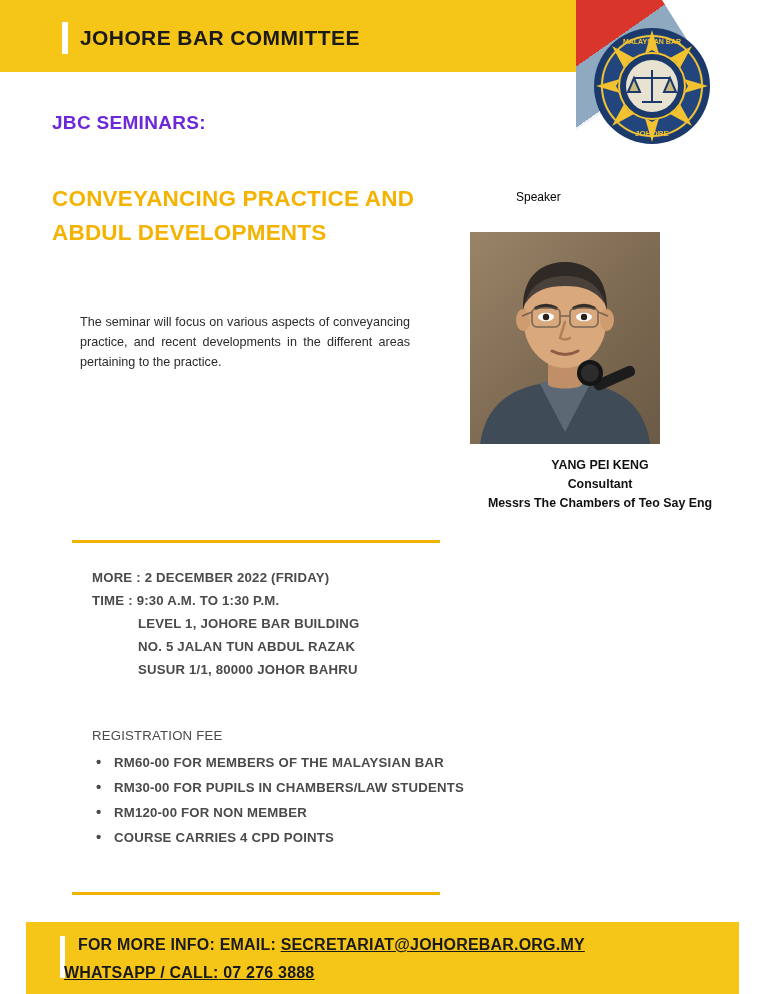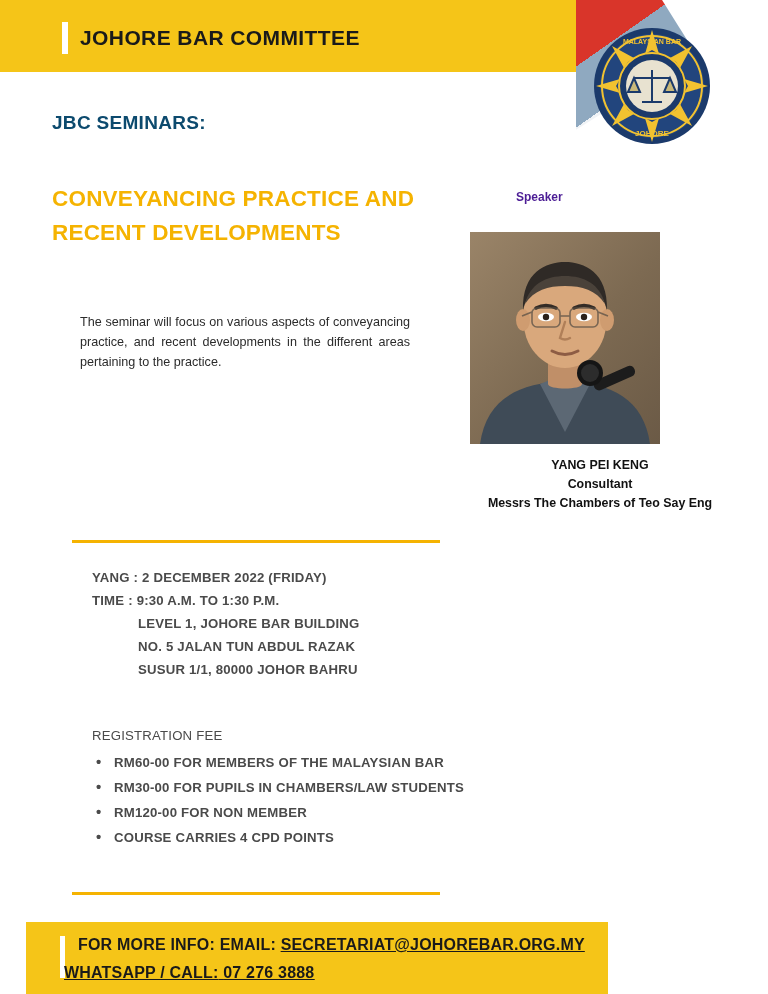--- a/index.html
+++ b/index.html
@@ -92,21 +92,21 @@
     height: 124px;
   }
 
   
   .jbc-seminars {
     position: absolute;
     left: 52px;
     top: 112px;
     font-size: 19px;
     font-weight: bold;
-    color: #0c4a6e;
+    color: #6d28d9;
     letter-spacing: 0.3px;
   }
   .main-title {
     position: absolute;
     left: 52px;
     top: 182px;
     width: 400px;
     font-size: 22.5px;
     font-weight: bold;
     line-height: 34px;
@@ -126,22 +126,22 @@
     text-align: justify;
     margin-left: 16px;
   }
 
   
   .speaker-label {
     position: absolute;
     left: 516px;
     top: 190px;
     font-size: 12px;
-    font-weight: bold;
-    color: #4c1d95;
+    font-weight: normal;
+    color: #000000;
   }
   .speaker-photo {
     position: absolute;
     left: 470px;
     top: 232px;
     width: 190px;
     height: 212px;
     overflow: hidden;
     background: #7a6652;
   }
@@ -213,21 +213,21 @@
     left: 4px;
     top: -1px;
     font-size: 15px;
   }
 
   
   .footer-bar {
     position: absolute;
     left: 0;
     bottom: 0;
-    width: 608px;
+    width: 739px;
     height: 72px;
     background: #F5C518;
   }
   .footer-white-left {
     position: absolute;
     left: 0;
     bottom: 0;
     width: 26px;
     height: 72px;
     background: #ffffff;
@@ -296,21 +296,21 @@
       <path d="M44 54 L38 68 L50 68 Z" fill="#c9b97a"></path>
       <path d="M80 54 L74 68 L86 68 Z" fill="#c9b97a"></path>
       <line x1="52" y1="78" x2="72" y2="78"></line>
     </g>
     <text x="62" y="20" text-anchor="middle" font-size="7" font-weight="bold" fill="#f2c230" font-family="Liberation Sans, sans-serif">MALAYSIAN BAR</text>
     <text x="62" y="112" text-anchor="middle" font-size="8" font-weight="bold" fill="#f2c230" font-family="Liberation Sans, sans-serif">JOHORE</text>
   </svg>
 </div>
 
 <div class="jbc-seminars">JBC SEMINARS:</div>
-<div class="main-title">CONVEYANCING PRACTICE AND RECENT DEVELOPMENTS</div>
+<div class="main-title">CONVEYANCING PRACTICE AND ABDUL DEVELOPMENTS</div>
 <div class="description">The seminar will focus on various aspects of conveyancing practice, and recent developments in the different areas pertaining to the practice.</div>
 
 <div class="speaker-label">Speaker</div>
 
 <div class="speaker-photo">
   <svg viewBox="0 0 190 212" width="190" height="212">
     <defs>
       <linearGradient id="bgg" x1="0" y1="0" x2="1" y2="1">
         <stop offset="0%" stop-color="#9a8468"></stop>
         <stop offset="55%" stop-color="#7d6a52"></stop>
@@ -363,21 +363,21 @@
   <div>YANG PEI KENG</div>
   <div>Consultant</div>
   <div>Messrs The Chambers of Teo Say Eng</div>
 </div>
 
 <div class="divider divider-top"></div>
 <div class="divider divider-bottom"></div>
 
 <div class="details">
   <div>
-    <span>YANG :</span>
+    <span>MORE :</span>
     <span>2  DECEMBER  2022  (FRIDAY)</span>
   </div>
   <div>
     <span>TIME :</span>
     <span>9:30  A.M. TO 1:30  P.M.</span>
   </div>
   <div class="indent">LEVEL 1, JOHORE BAR BUILDING</div>
   <div class="indent">NO. 5 JALAN TUN ABDUL RAZAK</div>
   <div class="indent">SUSUR 1/1, 80000 JOHOR BAHRU</div>
 </div>

